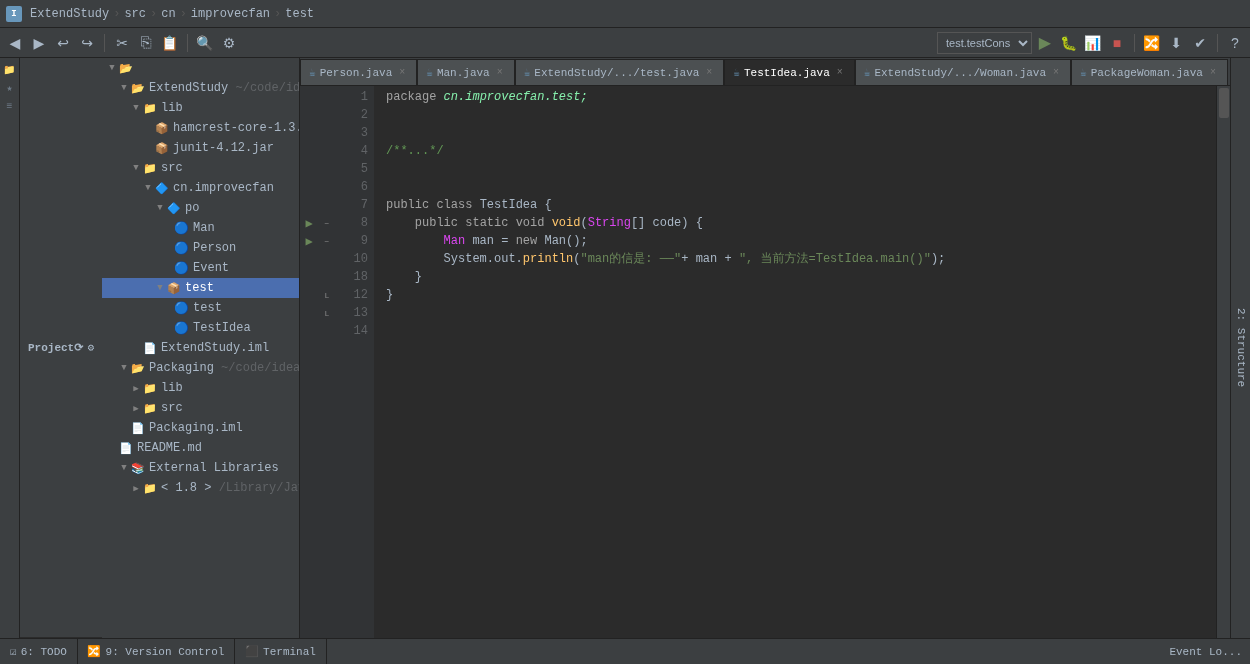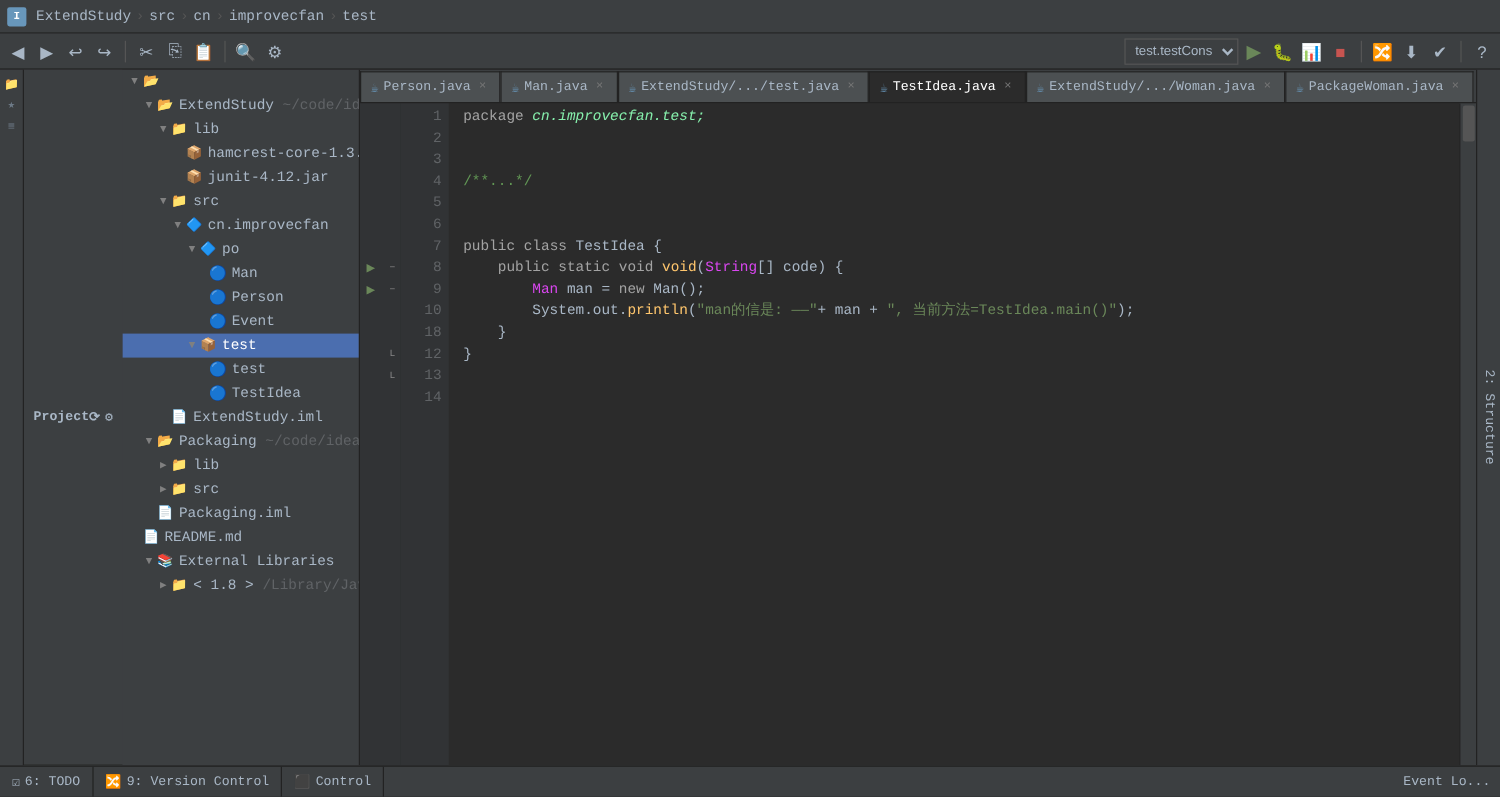--- a/index.html
+++ b/index.html
@@ -618,18 +618,18 @@
   <div class="bottom-tab">
     <span>☑</span>
     <span>6: TODO</span>
   </div>
   <div class="bottom-tab">
     <span>🔀</span>
     <span>9: Version Control</span>
   </div>
   <div class="bottom-tab">
     <span>⬛</span>
-    <span>Control</span>
+    <span>Terminal</span>
   </div>
   <div class="bottom-right">
     <span>Event Lo...</span>
   </div>
 </div>
 
 </body></html>

